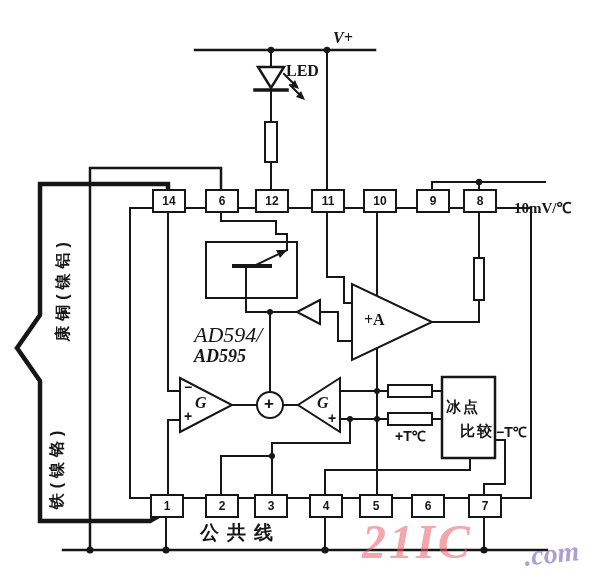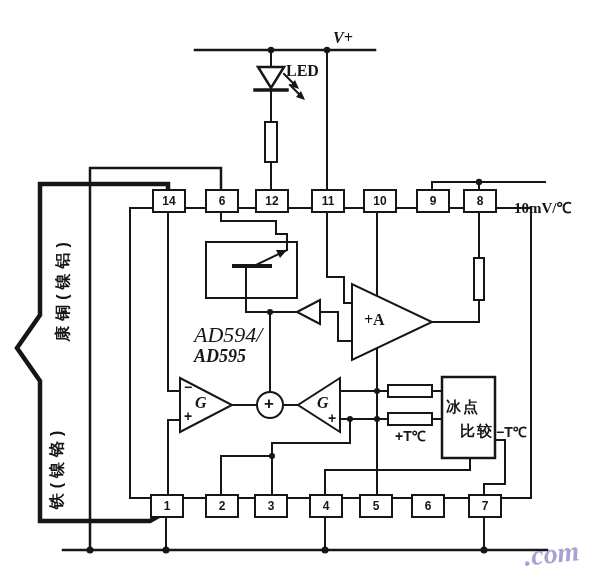--- a/index.html
+++ b/index.html
@@ -122,19 +122,21 @@
   <div class="lbl serif" style="left:195px;top:394px;font-size:16px;font-style:italic;font-weight:bold;">G</div>
   <div class="lbl serif" style="left:317px;top:394px;font-size:16px;font-style:italic;font-weight:bold;">G</div>
   <div class="lbl" style="left:184px;top:379px;font-size:14px;font-weight:bold;">−</div>
   <div class="lbl" style="left:184px;top:408px;font-size:14px;font-weight:bold;">+</div>
   <div class="lbl" style="left:328px;top:410px;font-size:14px;font-weight:bold;">+</div>
   <div class="lbl" style="left:264px;top:394px;font-size:17px;font-weight:bold;">+</div>
   <div class="lbl" style="left:444px;top:398px;width:38px;text-align:center;font-size:15px;font-weight:bold;letter-spacing:2px;">冰点</div>
   <div class="lbl" style="left:444px;top:422px;width:50px;text-align:right;font-size:15px;font-weight:bold;letter-spacing:2px;">比较</div>
   <div class="lbl" style="left:395px;top:426px;font-size:14px;font-weight:bold;">+T℃</div>
   <div class="lbl" style="left:496px;top:422px;font-size:14px;font-weight:bold;">−T℃</div>
+  <div class="lbl" style="left:200px;top:520px;font-size:19px;font-weight:bold;letter-spacing:8px;">公共线</div>
 
   <div class="vlabel" style="left:-37px;top:279px;width:200px;">康铜(镍铝)</div>
   <div class="vlabel" style="left:-23px;top:457px;width:160px;">铁(镍铬)</div>
 
+  <div class="wm" style="left:362px;top:514px;font-size:48px;font-weight:bold;font-style:italic;letter-spacing:3px;color:rgba(233,92,108,0.55);">21IC</div>
   <div class="wm" style="left:524px;top:538px;font-size:28px;font-weight:bold;font-style:italic;color:rgba(150,136,200,0.8);transform:rotate(-6deg);">.com</div>
 
 </div>
 
 </body></html>

